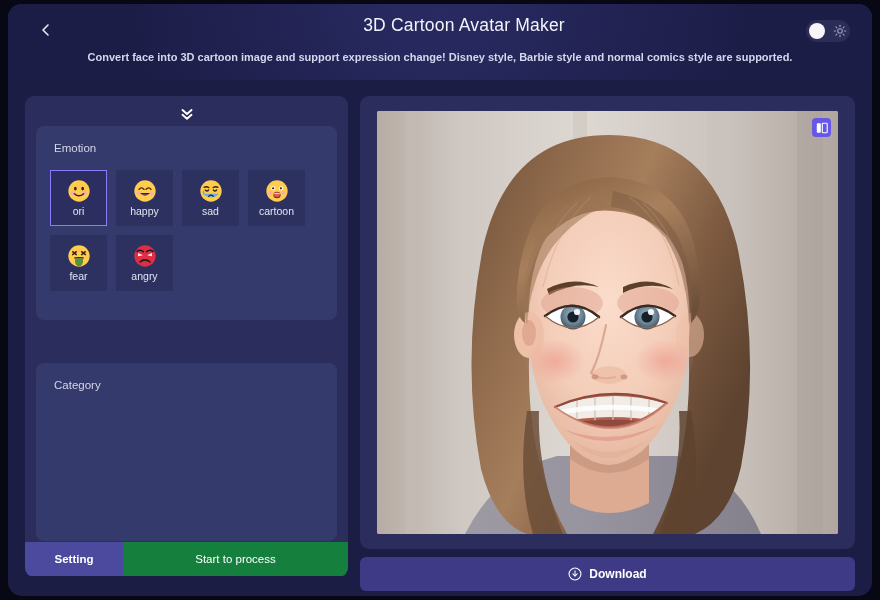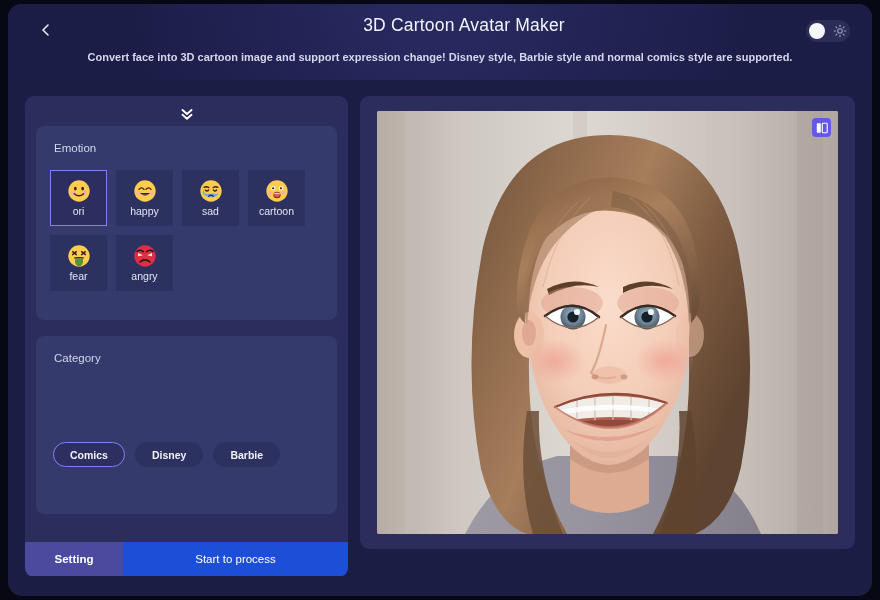--- a/index.html
+++ b/index.html
@@ -74,21 +74,21 @@
     cursor: pointer;
   }
   .chev-dbl { display: block; }
   .card {
     position: absolute; left: 11px;
     width: 301px;
     background: #343a6b;
     border-radius: 8px;
   }
   .card-emotion { top: 30px; height: 194px; }
-  .card-category { top: 240px; height: 178px; }
+  .card-category { top: 267px; height: 178px; }
   .card-title {
     position: absolute; left: 18px; top: 16px;
     font-size: 11.5px; color: #d3d5ea;
   }
   .emo-grid {
     position: absolute; left: 14px; top: 44px;
     display: flex; flex-wrap: wrap; gap: 9px;
     width: 276px;
   }
   .emo-btn {
@@ -129,21 +129,21 @@
   }
   .btn-setting {
     width: 98px; height: 34px;
     background: #4b4a9e;
     display: flex; align-items: center; justify-content: center;
     font-size: 11.5px; font-weight: bold; color: #ffffff;
     cursor: pointer;
   }
   .btn-process {
     flex: 1; height: 34px;
-    background: #1d4ed8;
+    background: #15803d;
     display: flex; align-items: center; justify-content: center;
     font-size: 11.5px; color: #ffffff;
     cursor: pointer;
   }
 
   
   .right-col {
     position: absolute; left: 352px; top: 16px;
     width: 495px; height: 480px;
   }
@@ -308,25 +308,20 @@
               </svg>
               <span class="emo-label">angry</span>
             </div>
 
 
           </div>
         </div>
 
         <div class="card card-category">
           <div class="card-title">Category</div>
-          <div class="cat-row">
-            <div class="cat-pill sel">Comics</div>
-            <div class="cat-pill">Disney</div>
-            <div class="cat-pill">Barbie</div>
-          </div>
         </div>
 
       </div>
 
       <div class="left-footer">
         <div class="btn-setting">Setting</div>
         <div class="btn-process">Start to process</div>
       </div>
     </div>
 
@@ -460,16 +455,24 @@
 
           <div class="compare-btn">
             <svg width="12" height="12" viewBox="0 0 12 12">
               <rect x="0.8" y="1.2" width="4" height="9.6" rx="0.7" fill="#ffffff"></rect>
               <rect x="6.3" y="1.2" width="4.9" height="9.6" rx="0.7" fill="none" stroke="#ffffff" stroke-width="1.1"></rect>
             </svg>
           </div>
         </div>
       </div>
 
+      <div class="btn-download">
+        <svg class="dl-icon" viewBox="0 0 16 16">
+          <circle cx="8" cy="8" r="6.8" fill="none" stroke="#ffffff" stroke-width="1.2"></circle>
+          <line x1="8" y1="4.3" x2="8" y2="10" stroke="#ffffff" stroke-width="1.2" stroke-linecap="round"></line>
+          <path d="M5.6 7.9 L8 10.3 L10.4 7.9" fill="none" stroke="#ffffff" stroke-width="1.2" stroke-linecap="round" stroke-linejoin="round"></path>
+        </svg>
+        <span>Download</span>
+      </div>
     </div>
 
   </div>
 </div>
 
 </body></html>

